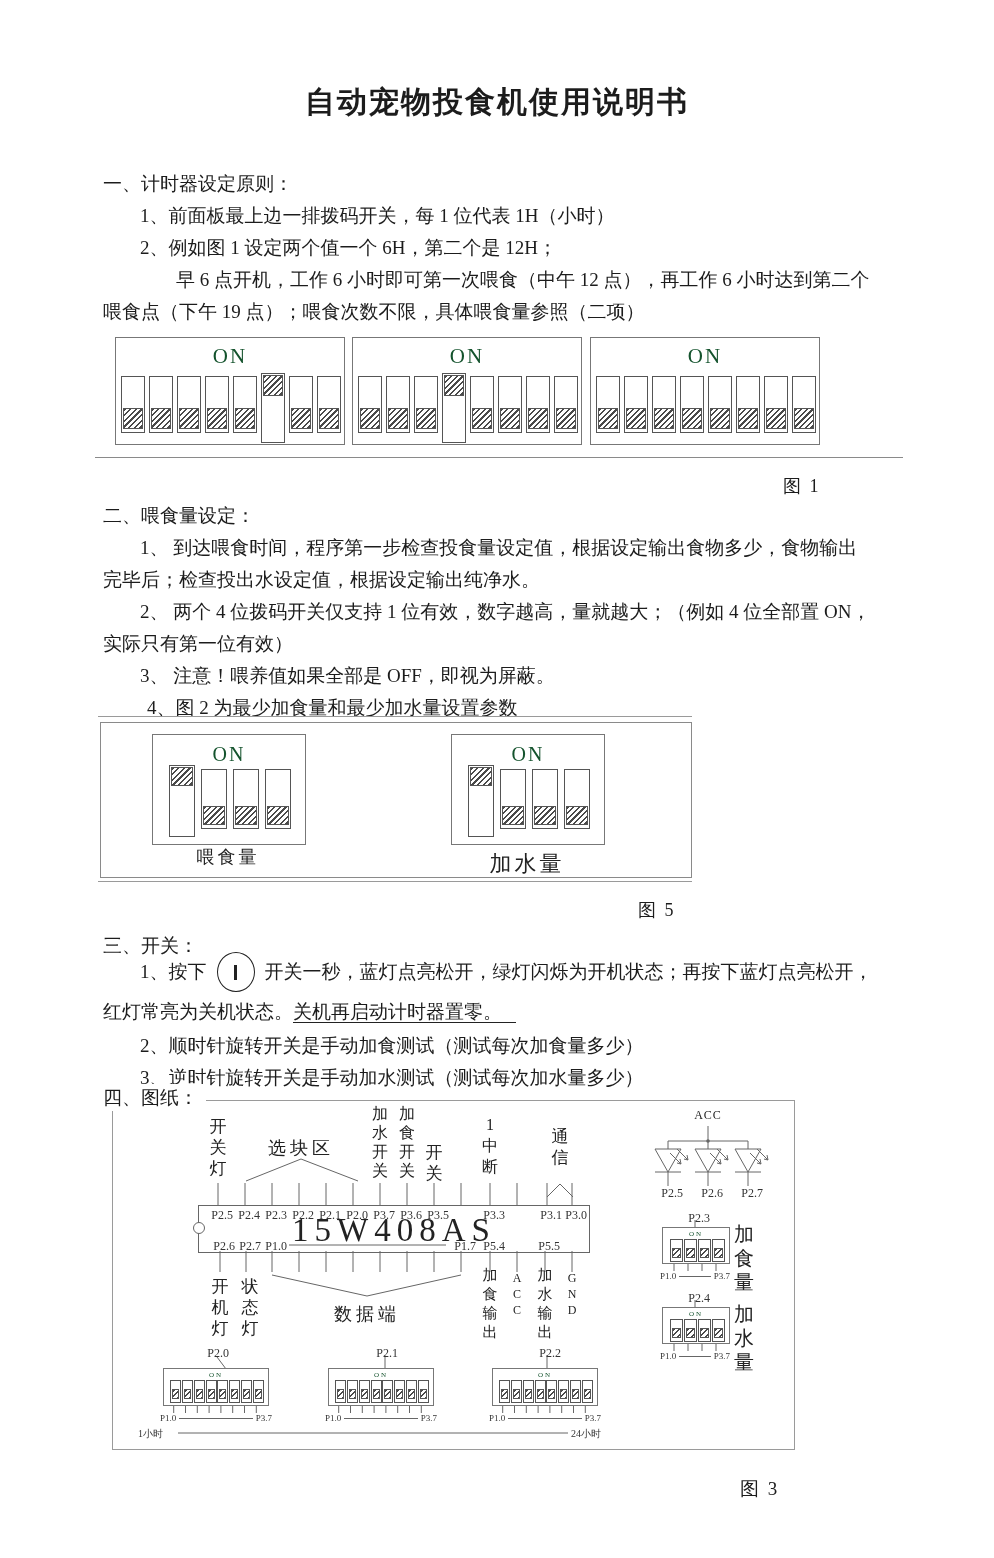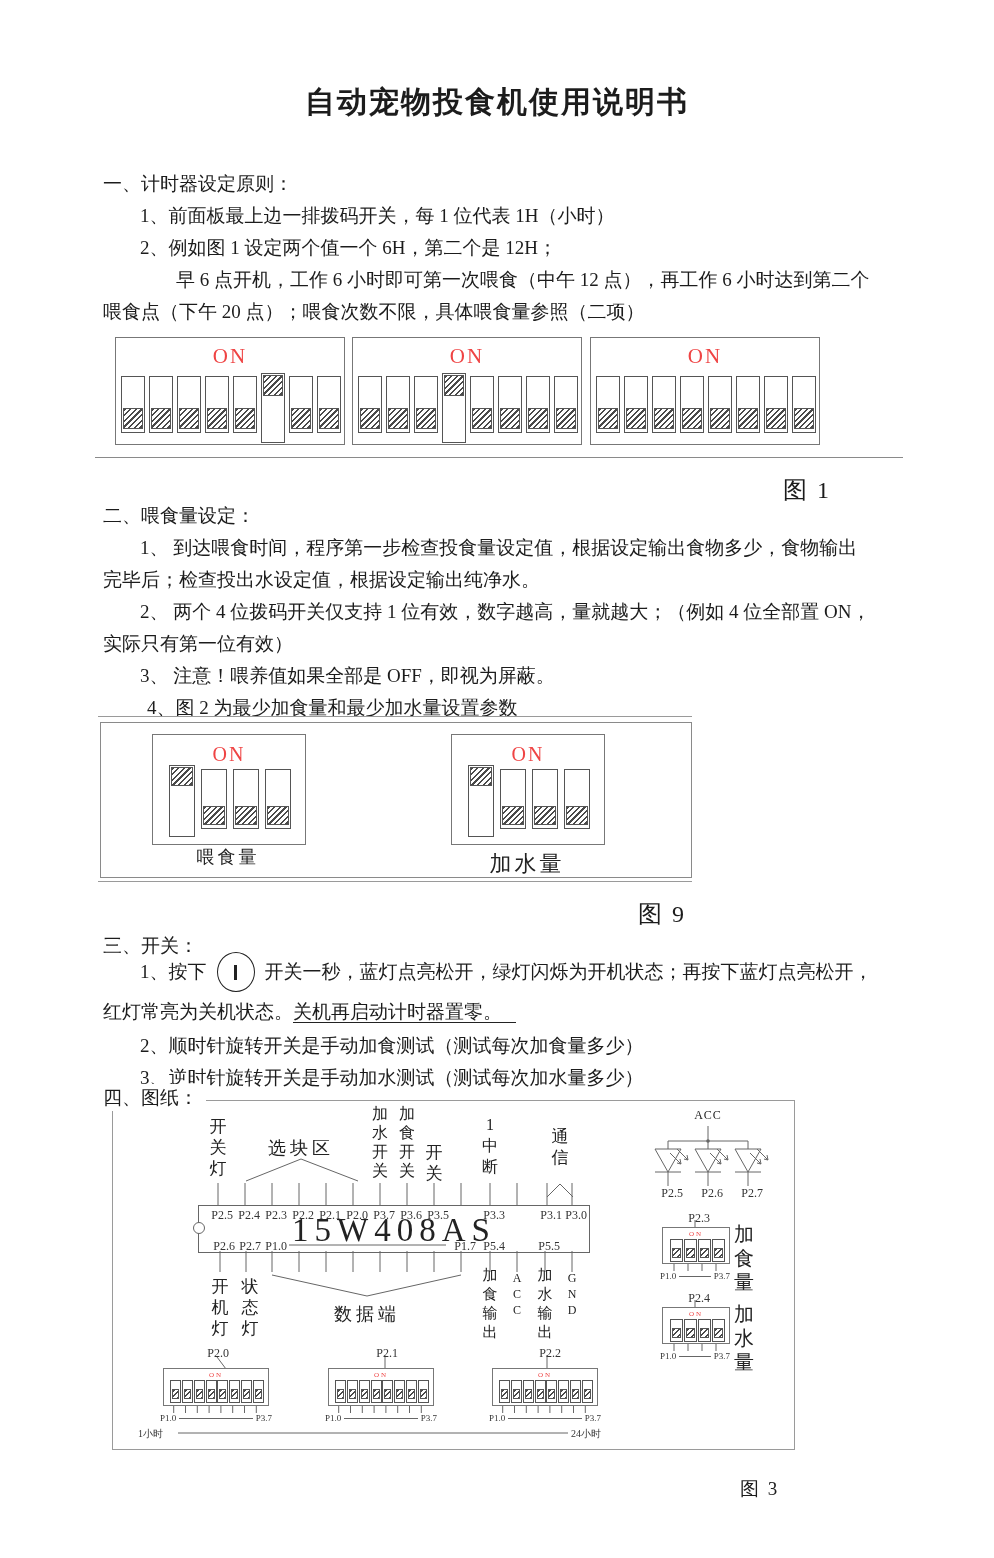--- a/index.html
+++ b/index.html
@@ -1,24 +1,24 @@
 <!DOCTYPE html>
 <html><head>
 <meta charset="utf-8">
 <style>
   html,body{margin:0;padding:0;background:#e8e8e8;}
   .page{position:relative;width:994px;height:1558px;background:#ffffff;margin:0 auto;
         font-family:"Liberation Serif","DejaVu Serif",serif;color:#1c1c1c;overflow:hidden;}
   .txt{position:absolute;font-size:19px;line-height:27px;white-space:nowrap;}
   .title{position:absolute;left:0;right:0;top:82px;text-align:center;font-size:30px;font-weight:bold;letter-spacing:2px;}
-  .caption{position:absolute;font-size:24px;letter-spacing:2px;}
+  .caption{position:absolute;font-size:18px;letter-spacing:2px;}
   .hline{position:absolute;height:0;border-top:1.5px solid #8a8a8a;}
   .figbox{position:absolute;border:1.2px solid #8a8a8a;background:#fff;}
   .dip-box{position:absolute;border:1.2px solid #777;background:#fff;}
-  .dip-on{position:absolute;left:0;right:0;text-align:center;font-family:"Liberation Serif",serif;color:#ef4444;letter-spacing:2px;}
+  .dip-on{position:absolute;left:0;right:0;text-align:center;font-family:"Liberation Serif",serif;color:#14532d;letter-spacing:2px;}
   .dip-sw{position:absolute;border:1px solid #555;background:#fff;}
   .hatch{position:absolute;left:1px;right:1px;border:1px solid #555;
          background-image:repeating-linear-gradient(135deg,#4a4a4a 0,#4a4a4a 1.5px,rgba(0,0,0,0) 1.5px,rgba(0,0,0,0) 4px);}
   .vlbl{position:absolute;color:#222;}
   .vlbl span{display:block;text-align:center;}
   .hlbl{position:absolute;color:#222;text-align:center;}
   .pinlbl{position:absolute;font-size:12px;color:#333;text-align:right;width:30px;font-family:"Liberation Serif",serif;}
   .rangerow{position:absolute;display:flex;align-items:center;font-size:9px;color:#333;}
   .rangerow .ln{flex:1;border-top:1px solid #666;margin:0 3px;}
   .underl{border-bottom:1.5px solid #222;padding-right:14px;}
@@ -31,21 +31,21 @@
 <body>
 
 <div class="page">
 
   <div class="title">自动宠物投食机使用说明书</div>
 
   <div class="txt" style="left:103px;top:170px;">一、计时器设定原则：</div>
   <div class="txt" style="left:140px;top:202px;">1、前面板最上边一排拨码开关，每 1 位代表 1H（小时）</div>
   <div class="txt" style="left:140px;top:234px;">2、例如图 1 设定两个值一个 6H，第二个是 12H；</div>
   <div class="txt" style="left:176px;top:266px;">早 6 点开机，工作 6 小时即可第一次喂食（中午 12 点），再工作 6 小时达到第二个</div>
-  <div class="txt" style="left:103px;top:298px;">喂食点（下午 20 点）；喂食次数不限，具体喂食量参照（二项）</div>
+  <div class="txt" style="left:103px;top:298px;">喂食点（下午 19 点）；喂食次数不限，具体喂食量参照（二项）</div>
 
   <div id="fig1">
       <div class="dip-box" style="left: 115px; top: 337px; width: 228px; height: 106px;">
         <div class="dip-on" style="top: 6px; font-size: 21px;">ON</div>
         <div class="dip-sw" style="left: 5px; top: 38px; width: 22px; height: 55px;">
           <div class="hatch" style="height: 19px; bottom: 3px;"></div>
         </div>
         <div class="dip-sw" style="left: 33px; top: 38px; width: 22px; height: 55px;">
           <div class="hatch" style="height: 19px; bottom: 3px;"></div>
         </div>
@@ -164,21 +164,21 @@
         <div class="dip-sw" style="left: 80px; top: 34px; width: 24px; height: 58px;">
           <div class="hatch" style="height: 17px; bottom: 3px;"></div>
         </div>
         <div class="dip-sw" style="left: 112px; top: 34px; width: 24px; height: 58px;">
           <div class="hatch" style="height: 17px; bottom: 3px;"></div>
         </div>
       </div>
       <div class="hlbl" style="left: 457px; top: 849px; width: 140px; font-size: 22px; letter-spacing: 3px;">加水量</div>
     </div>
   <div class="hline" style="left:98px;top:881px;width:594px;border-color:#9a9a9a;"></div>
-  <div class="caption" style="left:638px;top:898px;">图 9</div>
+  <div class="caption" style="left:638px;top:898px;">图 5</div>
 
   <div class="txt" style="left:103px;top:932px;">三、开关：</div>
   <div class="s3row" style="left:140px;top:950px;height:44px;text-align:right;">
     <span>1、按下</span>
     <span class="pwr">
         <i></i>
       </span>
     <span>开关一秒，蓝灯点亮松开，绿灯闪烁为开机状态；再按下蓝灯点亮松开，</span>
   </div>
   <div class="txt" style="left:103px;top:998px;">

